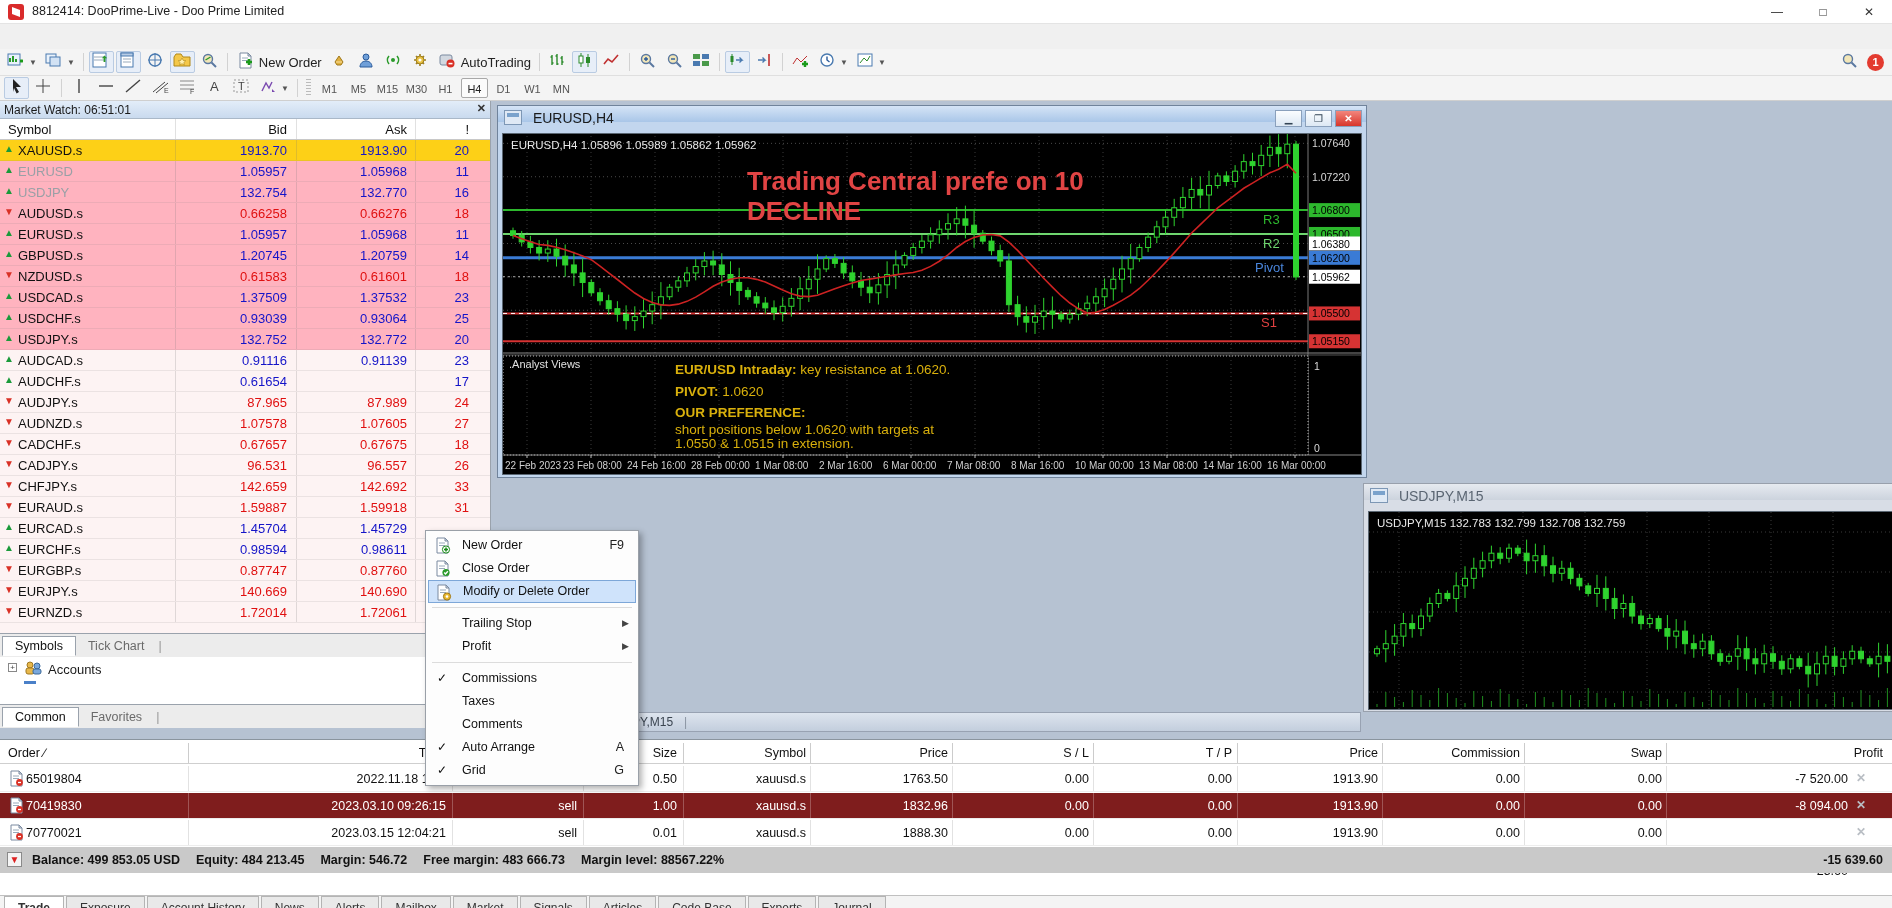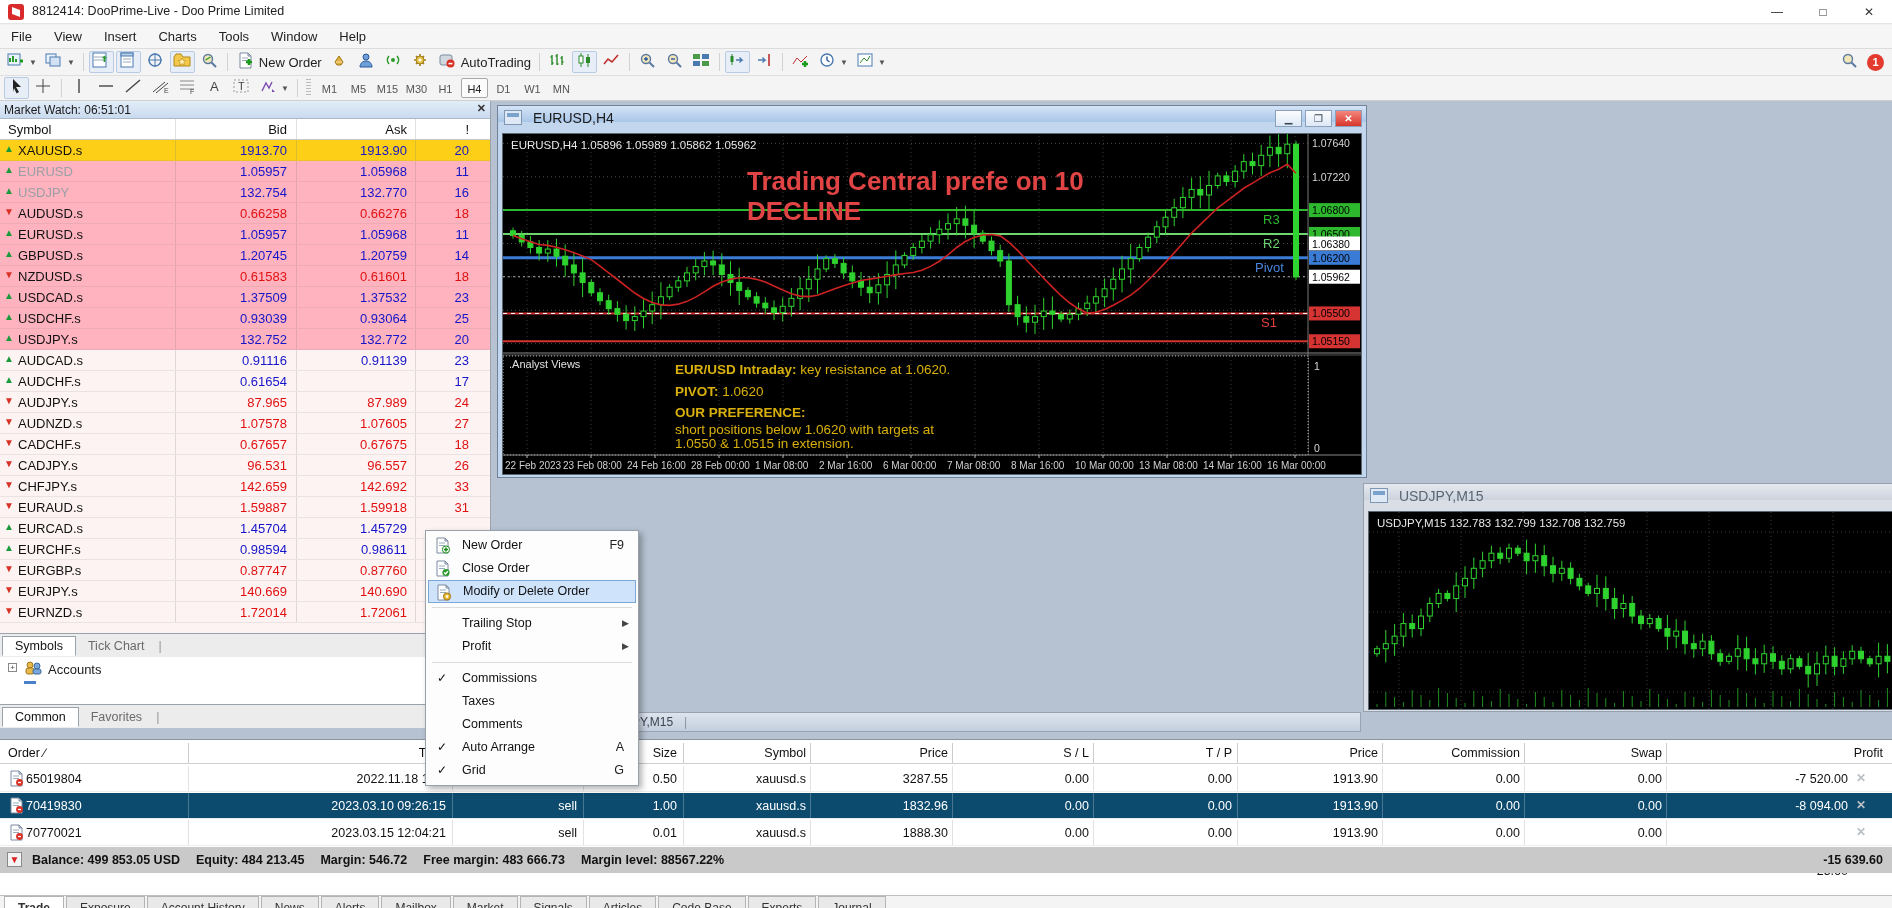--- a/index.html
+++ b/index.html
@@ -69,21 +69,21 @@
 
   
   #partial-strip { position:absolute; left:491px; top:712px; width:870px; height:20px;
     background:linear-gradient(#dde4ee,#c3cedd); border:1px solid #98a2b2; font-size:12px; color:#3a4450; }
 
   
   #terminal { position:absolute; left:0; top:739px; width:1892px; height:169px; background:#fff; border-top:1px solid #8a949e; }
   .ord-sep { position:absolute; top:0; bottom:0; width:1px; background:#e2e2e2; }
   #ord-header { position:absolute; left:0; top:3px; width:1892px; height:21px; border-bottom:1px solid #cfcfcf; font-size:12.5px; color:#111; }
   .ord-row { position:absolute; left:0; width:1892px; height:26px; font-size:12.5px; color:#111; border-bottom:1px solid #ededed; }
-  .ord-row.selected { background:#0c4a6e; color:#fff; }
+  .ord-row.selected { background:#7f1d1d; color:#fff; }
   .ord-cell { position:absolute; top:6px; white-space:nowrap; }
   .ord-x { position:absolute; top:5px; right:26px; color:#b9bec4; font-size:12px; font-weight:bold; }
   #balance-row { position:absolute; left:0; top:107px; width:1892px; height:26px; background:#c9c9c9; font-size:12.5px; font-weight:bold; color:#111; }
   #balance-ico { position:absolute; left:7px; top:5px; width:15px; height:15px; border:1px solid #8a8a8a; background:#f4f4f4; color:#d22; font-size:10px; text-align:center; line-height:14px; }
 
   
   #bottom-tabs { position:absolute; left:0; top:895px; width:1892px; height:22px; background:#f4f4f4; border-top:1px solid #c0c0c0; padding-left:4px; }
   .btab { display:inline-block; height:22px; padding:4px 13px; font-size:12px; color:#333; background:#e9e9e9; border:1px solid #b4b4b4; margin-right:2px; }
   .btab.active { background:#fff; font-weight:bold; }
 
@@ -107,21 +107,20 @@
 <div id="app">
 
   <div id="titlebar">
     <div id="app-icon"></div>
     <span id="title-text">8812414: DooPrime-Live - Doo Prime Limited</span>
     <span class="win-ctl" style="right:92px">—</span>
     <span class="win-ctl" style="right:46px">□</span>
     <span class="win-ctl close" style="right:0">✕</span>
   </div>
 
-  <div id="menubar"><span class="menu-item">File</span><span class="menu-item">View</span><span class="menu-item">Insert</span><span class="menu-item">Charts</span><span class="menu-item">Tools</span><span class="menu-item">Window</span><span class="menu-item">Help</span></div>
 
   <div id="toolbar1">
     <div class="tb-row" id="tb1-row">
         <span class="tb-btn">
           <span><svg width="19" height="17" viewBox="0 0 19 17">
               <rect x="1" y="2" width="12" height="11" fill="#eaf2fb" stroke="#4a7ab0"></rect>
               <line x1="3" y1="10" x2="3" y2="6" stroke="#2a9a2a" stroke-width="2"></line>
               <line x1="6" y1="10" x2="6" y2="4" stroke="#2a9a2a" stroke-width="2"></line>
               <line x1="9" y1="10" x2="9" y2="7" stroke="#2a9a2a" stroke-width="2"></line>
               <path d="M13 9h3m-1.5 -1.5v3" stroke="#1a9a1a" stroke-width="2.4"></path>
@@ -1195,21 +1194,21 @@
               <line x1="6" y1="6" x2="12" y2="6" stroke="#9ab"></line>
               <line x1="6" y1="8.5" x2="12" y2="8.5" stroke="#9ab"></line>
               <circle cx="12.5" cy="12.5" r="3.4" fill="#d93025"></circle>
               <path d="M11 12.5h3" stroke="#fff" stroke-width="1.3"></path>
             </svg></span>
           <span class="ord-cell" style="left: 26px;">65019804</span>
           <span class="ord-cell" style="right: 1446px;">2022.11.18 10:3</span>
           <span class="ord-cell" style="right: 1315px;"></span>
           <span class="ord-cell" style="right: 1215px;">0.50</span>
           <span class="ord-cell" style="right: 1086px;">xauusd.s</span>
-          <span class="ord-cell" style="right: 944px;">3287.55</span>
+          <span class="ord-cell" style="right: 944px;">1763.50</span>
           <span class="ord-cell" style="right: 803px;">0.00</span>
           <span class="ord-cell" style="right: 660px;">0.00</span>
           <span class="ord-cell" style="right: 514px;">1913.90</span>
           <span class="ord-cell" style="right: 372px;">0.00</span>
           <span class="ord-cell" style="right: 230px;">0.00</span>
           <span class="ord-cell" style="right: 44px;">-7 520.00</span>
           <span class="ord-sep" style="left: 188px;"></span>
           <span class="ord-sep" style="left: 452px;"></span>
           <span class="ord-sep" style="left: 583px;"></span>
           <span class="ord-sep" style="left: 683px;"></span>

